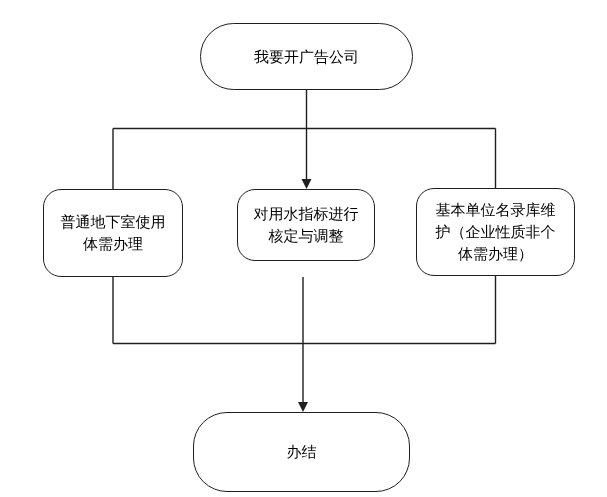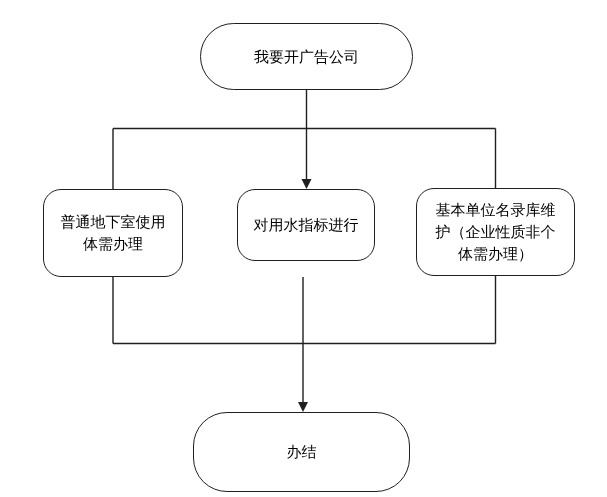--- a/index.html
+++ b/index.html
@@ -67,20 +67,21 @@
     <span>我要开广告公司</span>
   </div>
 
   <div class="node process" style="left:43px; top:189px; width:140px; height:88px;">
     <span>普通地下室使用</span>
     <span>体需办理</span>
   </div>
 
   <div class="node process" style="left:237px; top:189px; width:138px; height:72px;">
     <span>对用水指标进行</span>
+    <span>核定与调整</span>
   </div>
 
   <div class="node process" style="left:416px; top:188px; width:159px; height:88px;">
     <span>基本单位名录库维</span>
     <span>护（企业性质非个</span>
     <span>体需办理）</span>
   </div>
 
   <div class="node terminator" style="left:193px; top:412px; width:217px; height:80px;">
     <span>办结</span>

